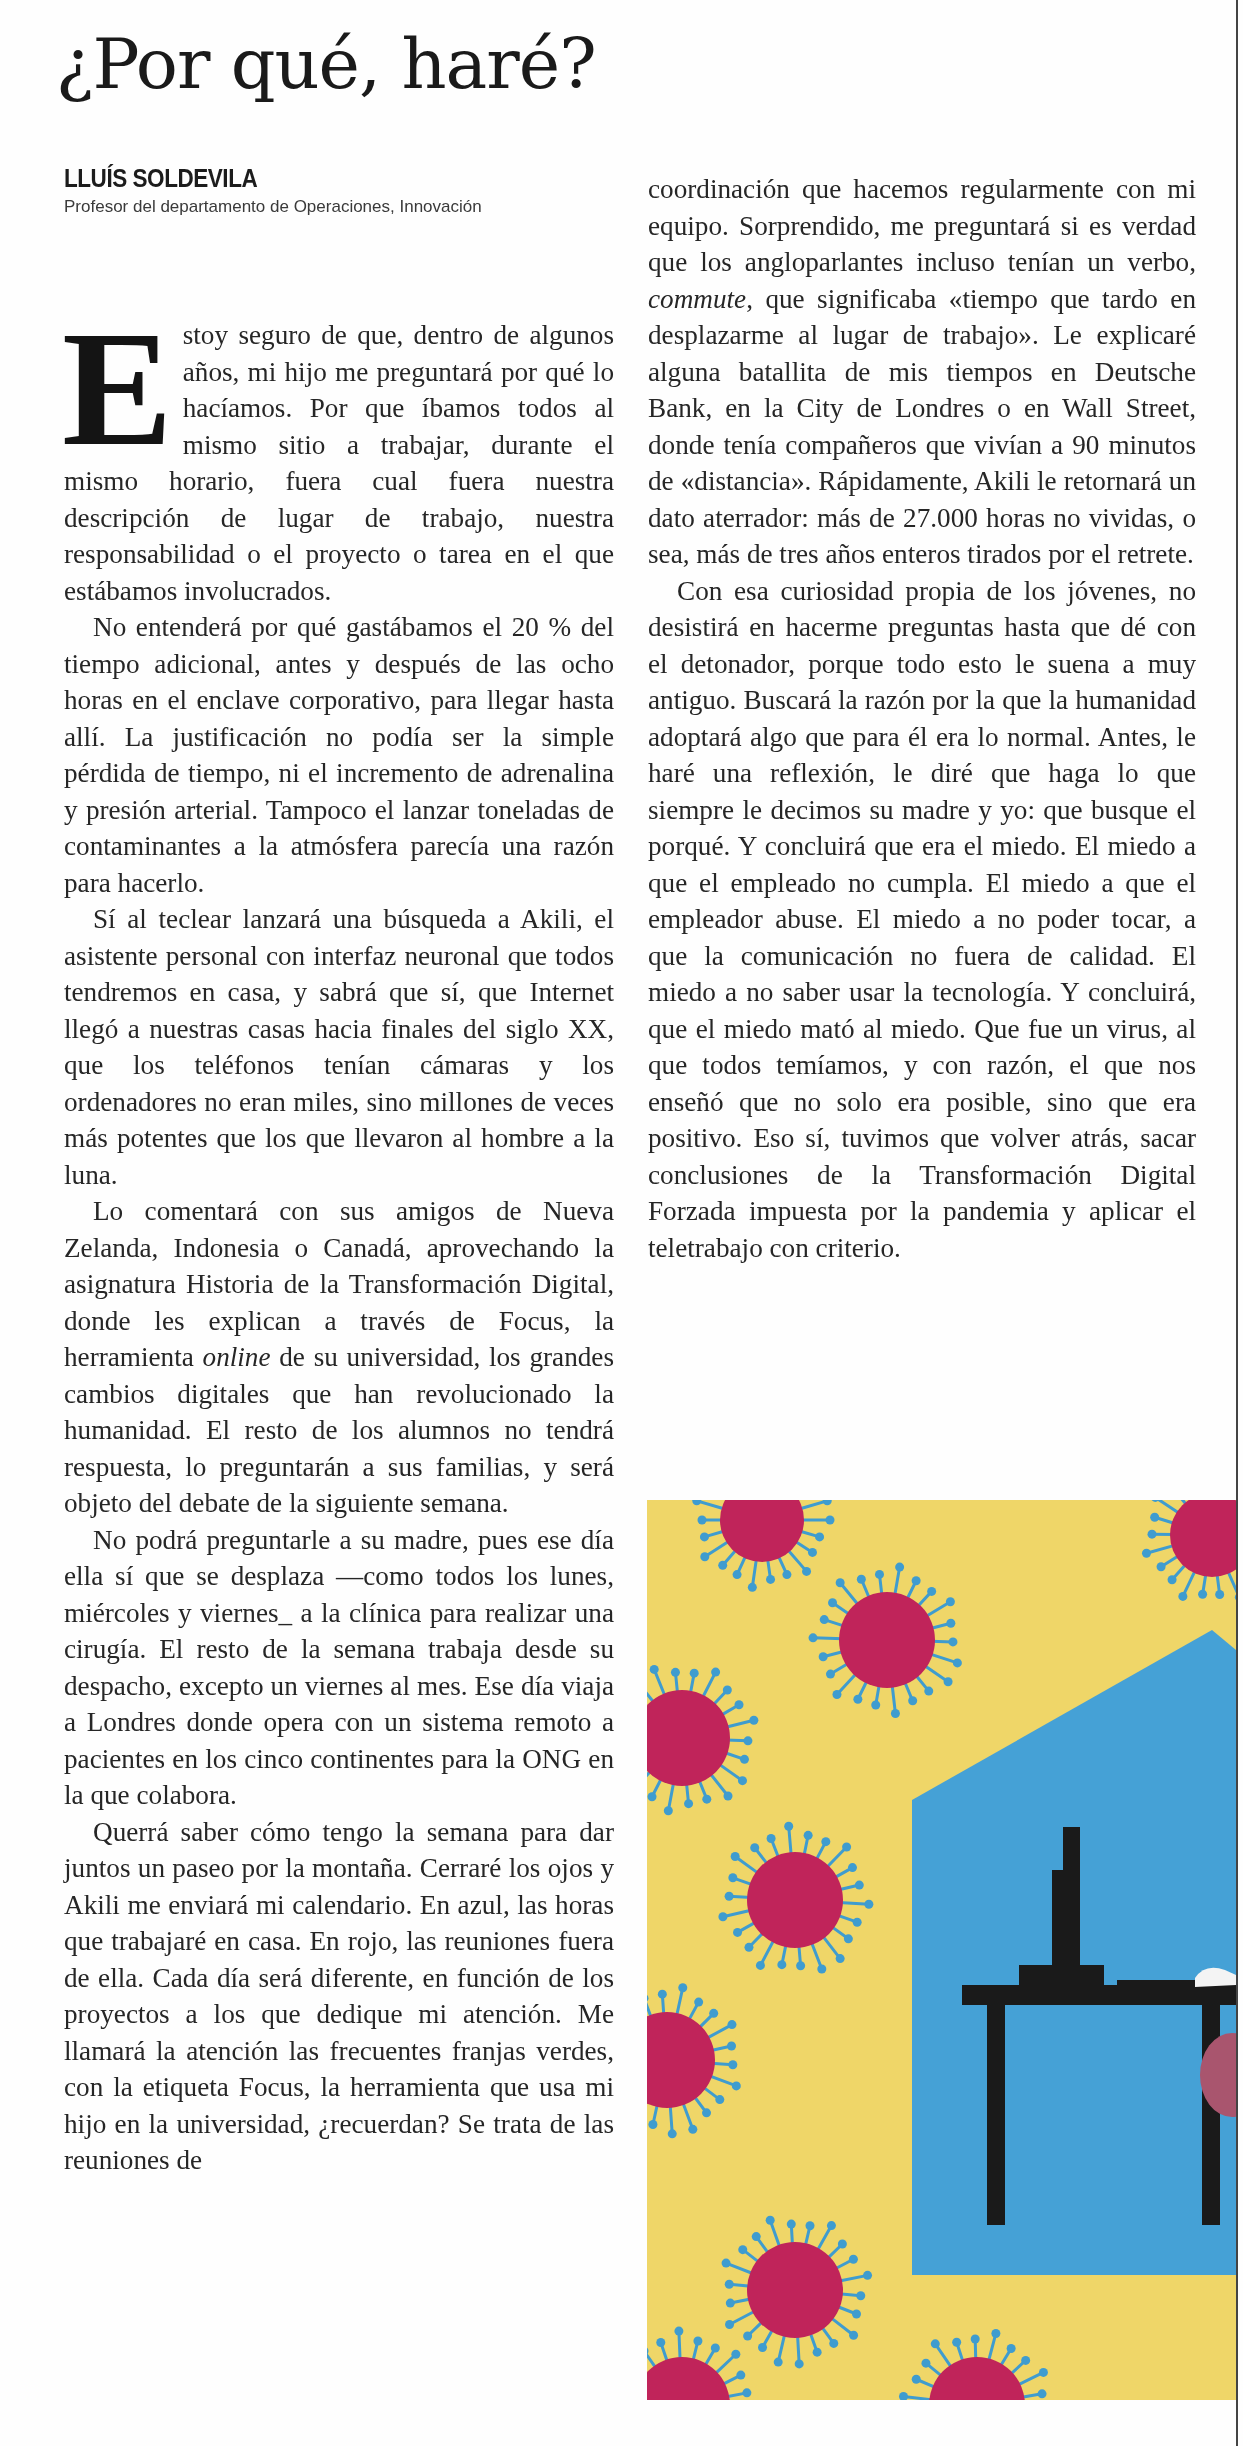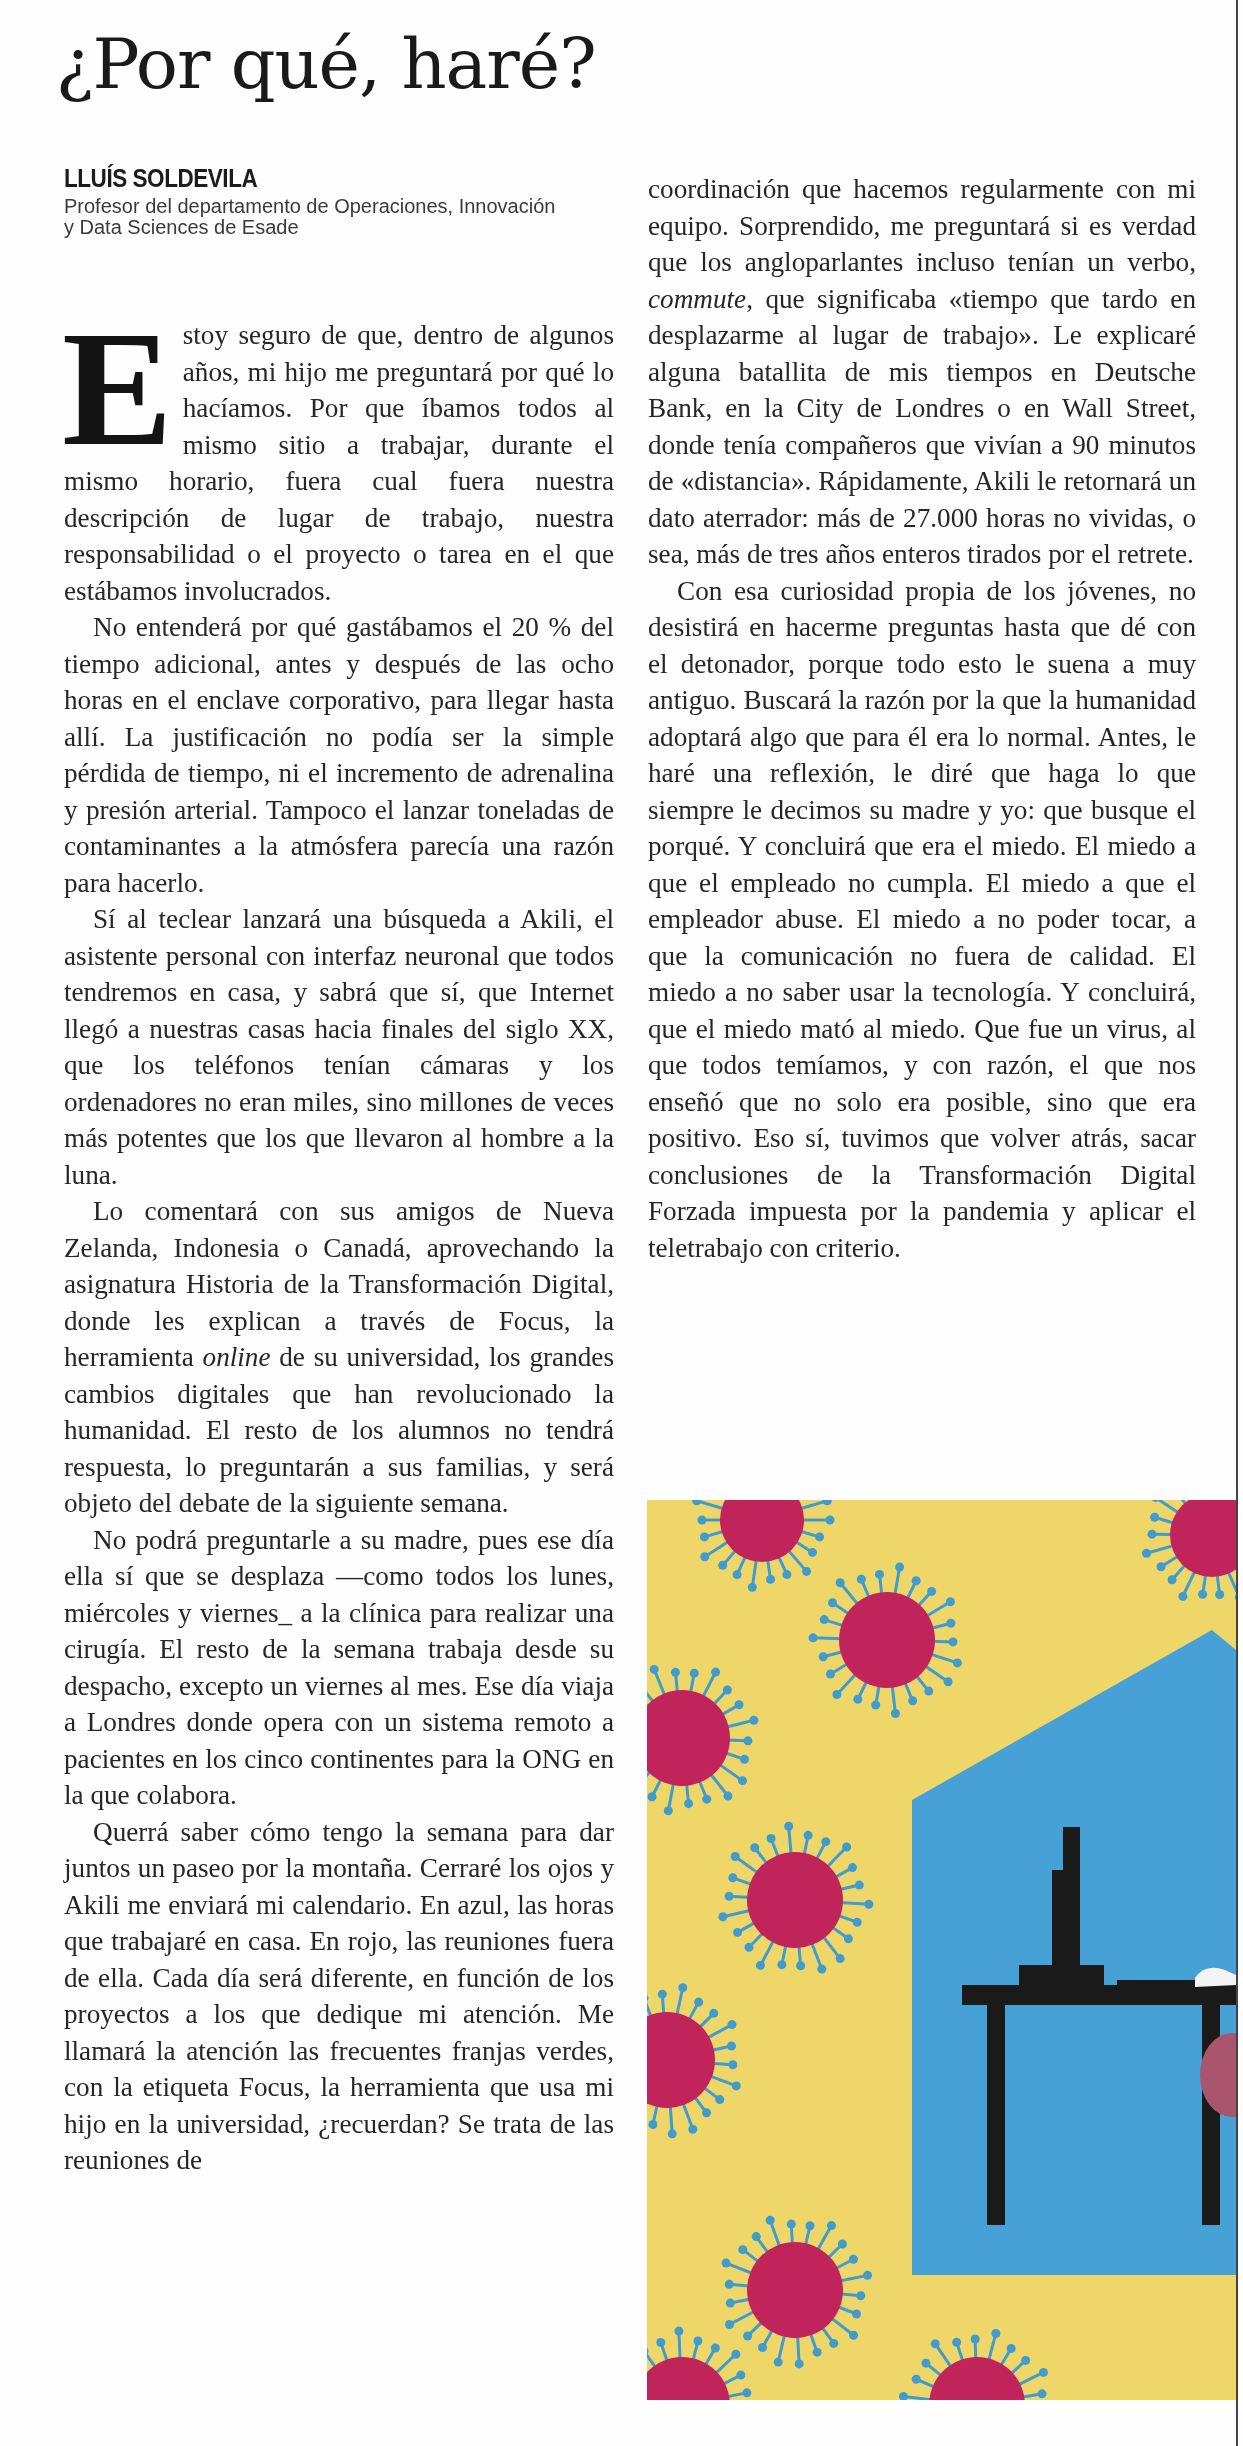--- a/index.html
+++ b/index.html
@@ -9,21 +9,21 @@
     font-family:"DejaVu Serif", serif; font-weight:normal;
     font-size:70px; letter-spacing:-1px; color:#1a1a1a; margin:0; line-height:1.2;
   }
   .author {
     position:absolute; left:64px; top:164px;
     font-family:"Liberation Sans", sans-serif; font-weight:bold;
     font-size:25px; letter-spacing:-0.5px; color:#1c1c1c; transform:scaleX(0.9); transform-origin:left;
   }
   .author-role {
     position:absolute; left:64px; top:196px; width:600px;
-    font-family:"Liberation Sans", sans-serif; font-size:20px; line-height:21px; color:#3a3a3a;
+    font-family:"Liberation Sans", sans-serif; font-size:17px; line-height:21px; color:#3a3a3a;
   }
   .col {
     position:absolute;
     font-family:"Liberation Serif", serif;
     font-size:27.2px; line-height:36.5px; color:#262626;
     text-align:justify; hyphens:manual;
   }
   .col-left { left:64px; top:317px; width:550px; }
   .col-right { left:648px; top:171px; width:548px; }
   .col p { margin:0; text-indent:29px; }
@@ -37,21 +37,20 @@
   .illustration { position:absolute; left:647px; top:1500px; width:589px; height:900px; overflow:hidden; }
   .illustration svg { display:block; }
 </style>
 </head>
 <body>
 
 <h1 class="title">¿Por qué, haré?</h1>
 <div class="author">LLUÍS SOLDEVILA</div>
 <div class="author-role">
   <div>Profesor del departamento de Operaciones, Innovación</div>
-  <div>y Data Sciences de Esade</div>
 </div>
 
 <div class="col col-left">
   <p class="first"><span class="dropcap">E</span><span>stoy seguro de que, dentro de algunos años, mi hijo me preguntará por qué lo hacíamos. Por que íbamos todos al mismo sitio a trabajar, durante el mismo horario, fuera cual fuera nuestra descripción de lugar de trabajo, nuestra responsabilidad o el proyecto o tarea en el que estábamos involucrados.</span></p>
   <p>No entenderá por qué gastábamos el 20 % del tiempo adicional, antes y después de las ocho horas en el enclave corporativo, para llegar hasta allí. La justificación no podía ser la simple pérdida de tiempo, ni el incremento de adrenalina y presión arterial. Tampoco el lanzar toneladas de contaminantes a la atmósfera parecía una razón para hacerlo.</p>
   <p>Sí al teclear lanzará una búsqueda a Akili, el asistente personal con interfaz neuronal que todos tendremos en casa, y sabrá que sí, que Internet llegó a nuestras casas hacia finales del siglo XX, que los teléfonos tenían cámaras y los ordenadores no eran miles, sino millones de veces más potentes que los que llevaron al hombre a la luna.</p>
   <p><span>Lo comentará con sus amigos de Nueva Zelanda, Indonesia o Canadá, aprovechando la asignatura Historia de la Transformación Digital, donde les explican a través de Focus, la herramienta </span><em>online</em><span> de su universidad, los grandes cambios digitales que han revolucionado la humanidad. El resto de los alumnos no tendrá respuesta, lo preguntarán a sus familias, y será objeto del debate de la siguiente semana.</span></p>
   <p>No podrá preguntarle a su madre, pues ese día ella sí que se desplaza —como todos los lunes, miércoles y viernes_ a la clínica para realizar una cirugía. El resto de la semana trabaja desde su despacho, excepto un viernes al mes. Ese día viaja a Londres donde opera con un sistema remoto a pacientes en los cinco continentes para la ONG en la que colabora.</p>
   <p>Querrá saber cómo tengo la semana para dar juntos un paseo por la montaña. Cerraré los ojos y Akili me enviará mi calendario. En azul, las horas que trabajaré en casa. En rojo, las reuniones fuera de ella. Cada día será diferente, en función de los proyectos a los que dedique mi atención. Me llamará la atención las frecuentes franjas verdes, con la etiqueta Focus, la herramienta que usa mi hijo en la universidad, ¿recuerdan? Se trata de las reuniones de</p>
 </div>

